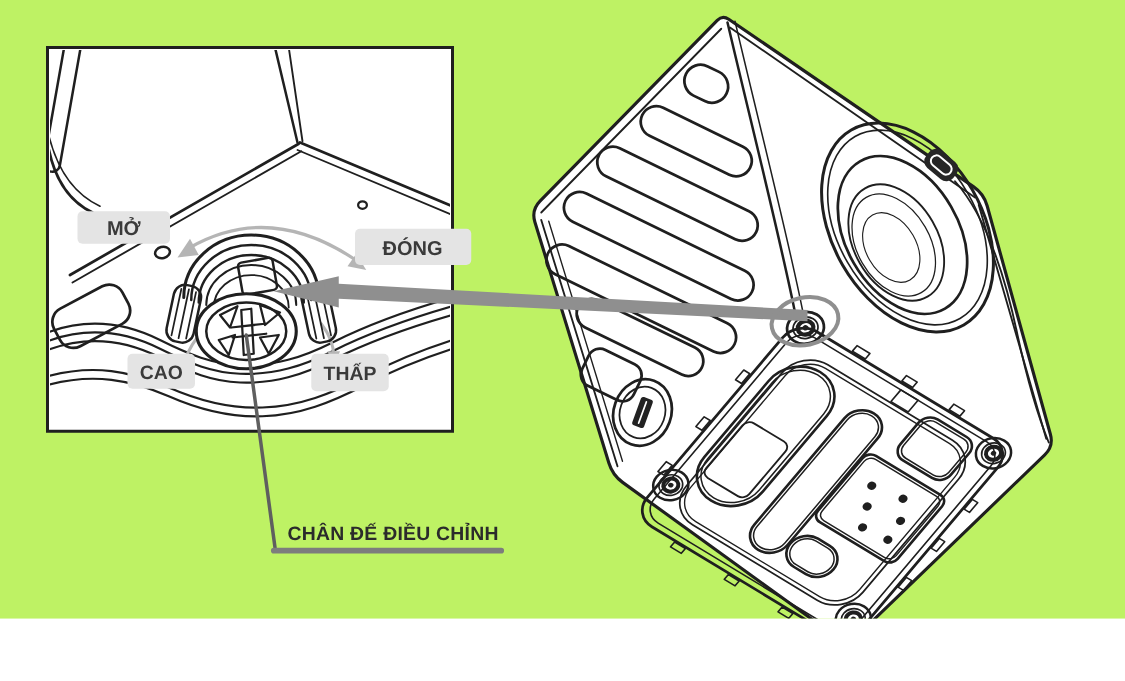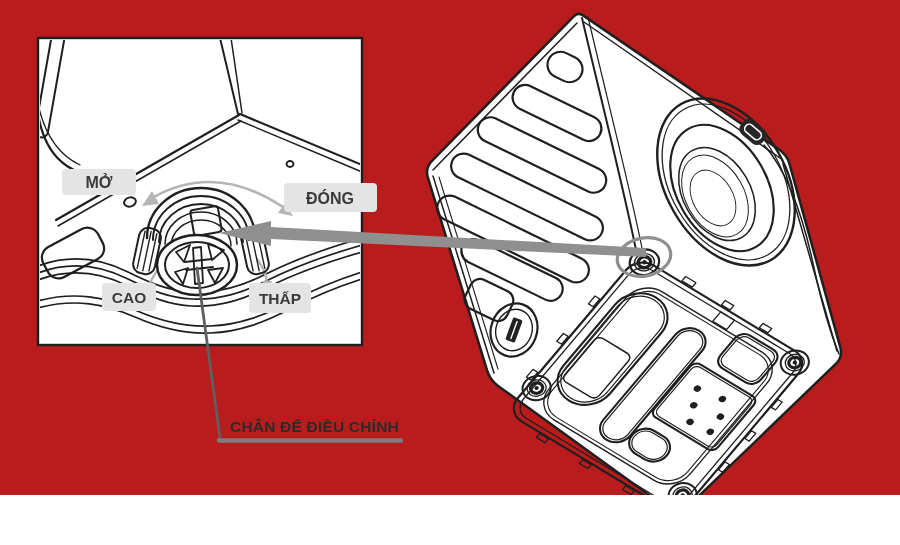--- a/index.html
+++ b/index.html
@@ -1,16 +1,16 @@
 <!DOCTYPE html>
 <html><head>
 <meta charset="utf-8">
 <style>
   html,body{margin:0;padding:0;background:#ffffff;}
-  .page{position:relative;width:900px;height:495px;background:#b91c1c;overflow:hidden;
+  .page{position:relative;width:900px;height:495px;background:#bef264;overflow:hidden;
         font-family:"Liberation Sans", sans-serif;}
   svg text{font-family:"Liberation Sans", sans-serif;}
   .lbl{font-weight:bold;fill:#3a3a3a;}
   .cap{font-weight:bold;fill:#2b2b2b;letter-spacing:0.2px;}
 </style>
 </head>
 <body>
 
 <div class="page">
 <svg width="900" height="545" viewBox="0 0 900 545">

